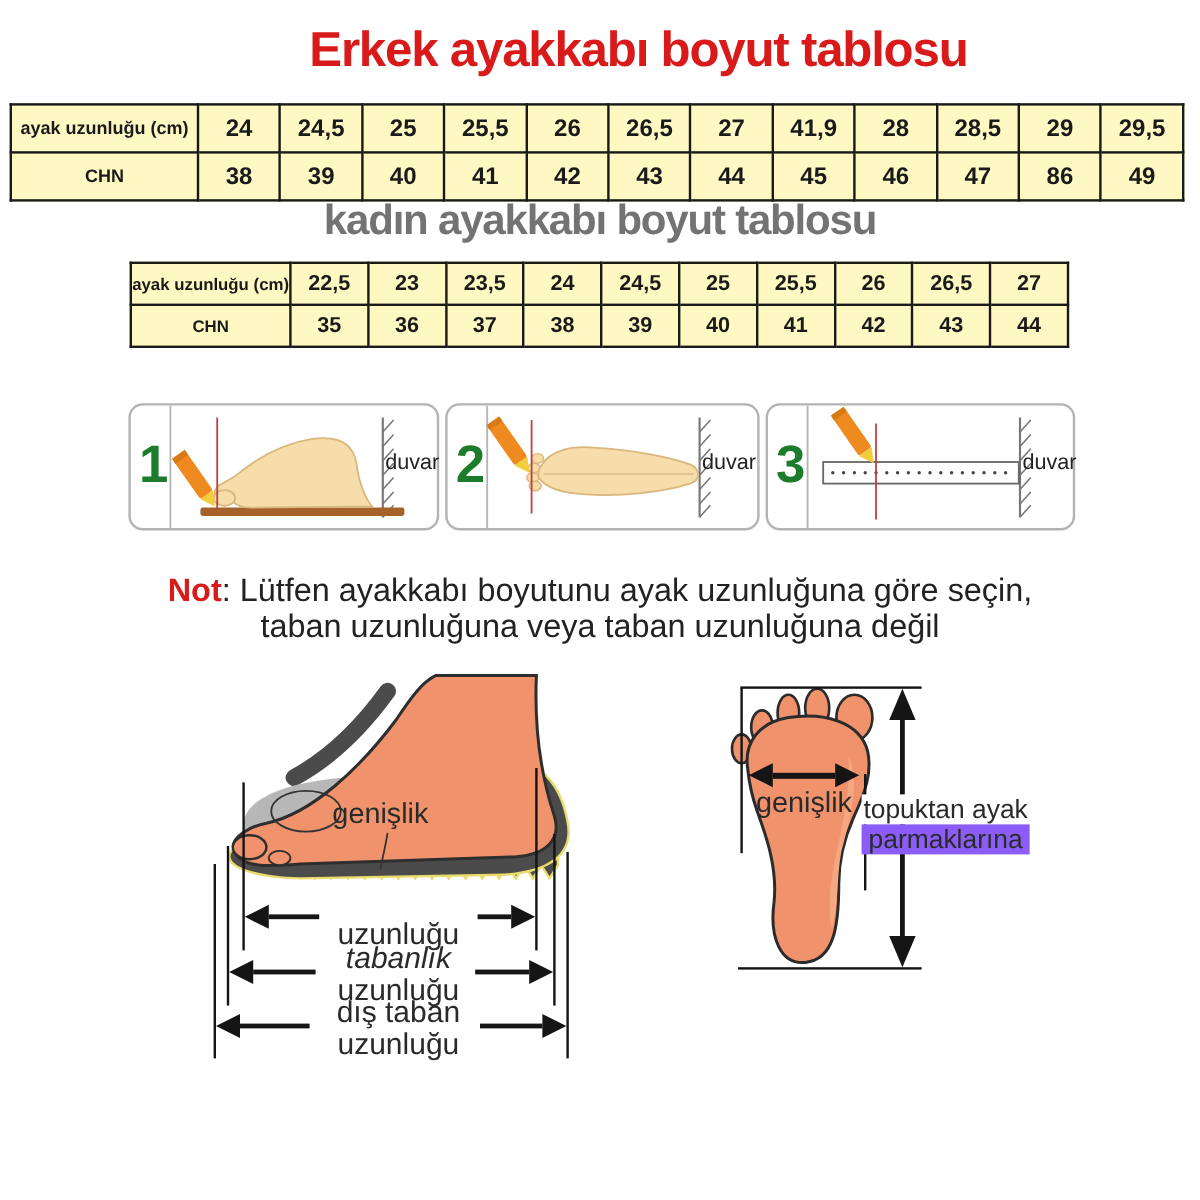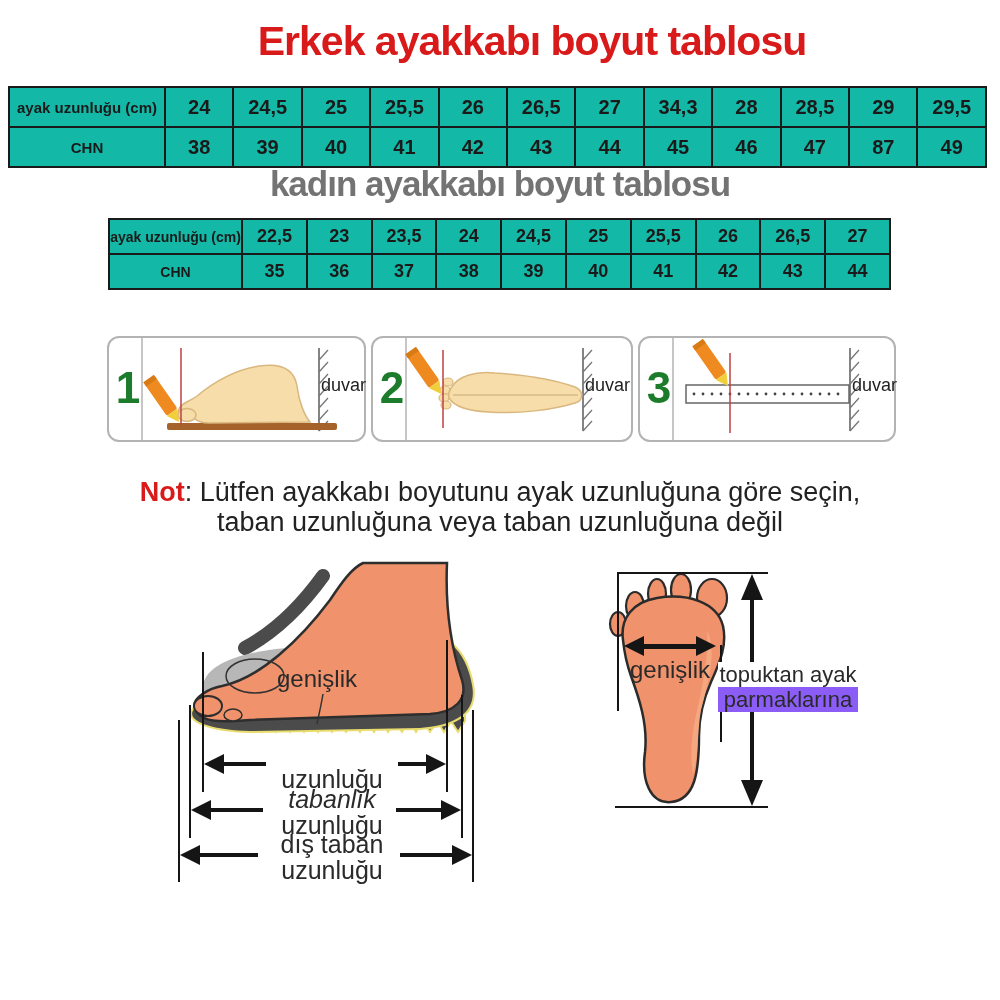--- a/index.html
+++ b/index.html
@@ -6,21 +6,21 @@
   #canvas{position:relative;width:1000px;height:1000px;background:#fff;overflow:hidden;
           font-family:"Liberation Sans",sans-serif;color:#1a1a1a;}
   .abs{position:absolute;}
 
   
   .big-title{width:1000px;text-align:center;font-weight:bold;letter-spacing:-1px;}
   #men-title{top:18px;font-size:41px;}
   #women-title{top:164px;font-size:35px;}
 
   
-  table.size{border-collapse:collapse;table-layout:fixed;position:absolute;background:#14b8a6;}
+  table.size{border-collapse:collapse;table-layout:fixed;position:absolute;background:#fef9c3;}
   table.size td{border:2px solid #1a1a1a;text-align:center;vertical-align:middle;
                 font-weight:bold;padding:0;overflow:hidden;white-space:nowrap;}
   #men-table{left:8px;top:86px;width:979px;}
   #men-table td{height:38px;font-size:20px;}
   #men-table td.lbl{font-size:15px;}
   #women-table{left:108px;top:218px;width:783px;}
   #women-table td{height:33px;font-size:18px;}
   #women-table td.lbl{font-size:14px;}
 
   
@@ -66,39 +66,39 @@
     <tbody>
         <tr>
       <td class="lbl">ayak uzunluğu (cm)</td>
       <td>24</td>
       <td>24,5</td>
       <td>25</td>
       <td>25,5</td>
       <td>26</td>
       <td>26,5</td>
       <td>27</td>
-      <td>34,3</td>
+      <td>41,9</td>
       <td>28</td>
       <td>28,5</td>
       <td>29</td>
       <td>29,5</td>
     </tr>
     <tr>
       <td class="lbl">CHN</td>
       <td>38</td>
       <td>39</td>
       <td>40</td>
       <td>41</td>
       <td>42</td>
       <td>43</td>
       <td>44</td>
       <td>45</td>
       <td>46</td>
       <td>47</td>
-      <td>87</td>
+      <td>86</td>
       <td>49</td>
     </tr>
   </tbody>
     </table>
 
   <div class="abs big-title" id="women-title" style="color:#737373;">kadın ayakkabı boyut tablosu</div>
 
   <table class="size" id="women-table">
     <colgroup>
         <col style="width:133px;">

